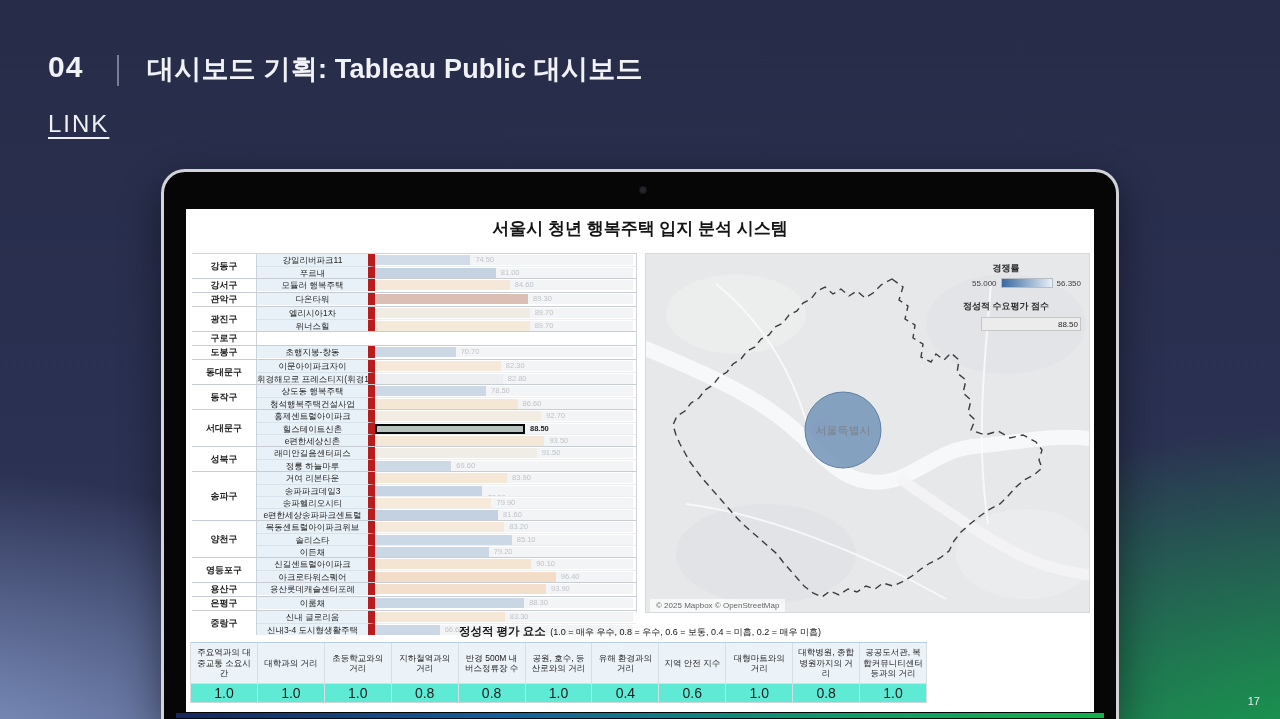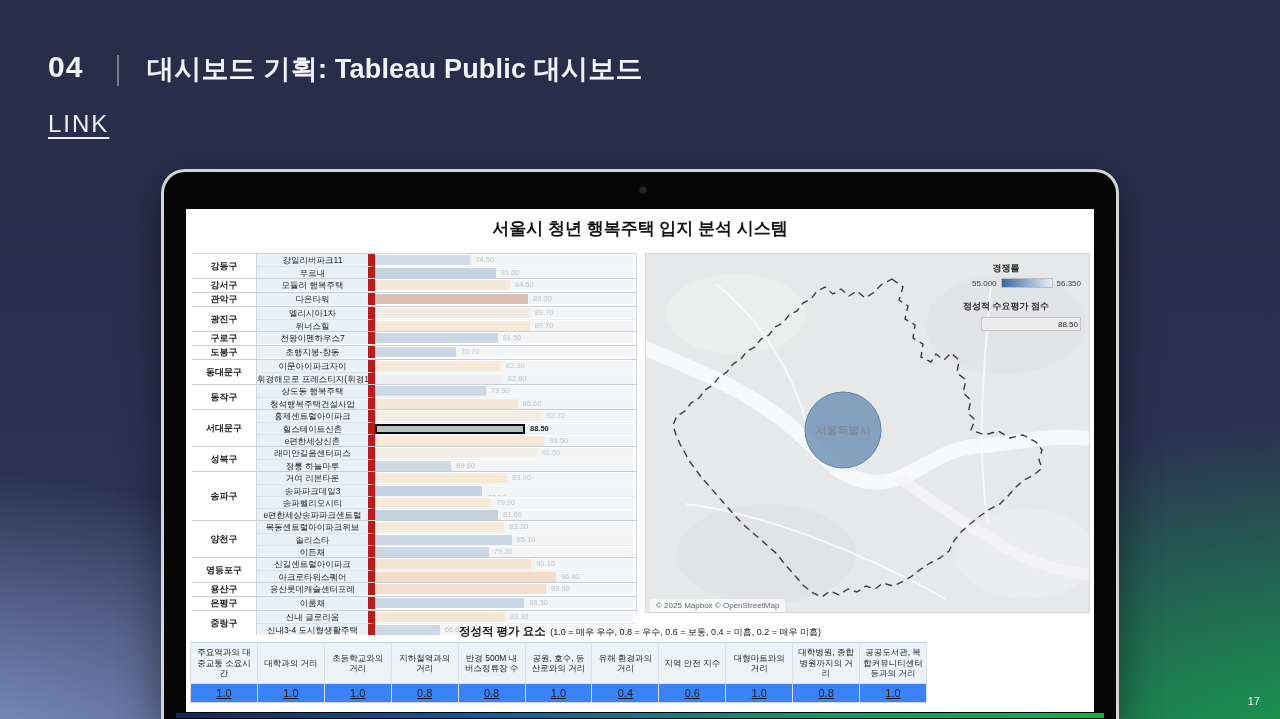--- a/index.html
+++ b/index.html
@@ -54,21 +54,21 @@
   .leg-score-bar { margin-left:auto; width:100px; height:14px; background:#ececec; border:1px solid #c6c6c6; position:relative; }
   .leg-score-val { position:absolute; right:2px; top:0; font-size:8px; line-height:13px; color:#1f1f1f; }
   .attribution { position:absolute; left:4px; bottom:0; font-size:8px; color:#64666a; background:rgba(255,255,255,.68); padding:2px 6px; }
   
   .eval-title-row { position:absolute; left:0; top:412px; width:100%; text-align:center; color:#141414; }
   .eval-title { font-size:11.5px; font-weight:700; }
   .eval-subtitle { font-size:9px; font-weight:400; }
   .eval-table { position:absolute; left:4px; top:433px; width:737px; display:flex; border-top:1px solid #b9cfe3; border-bottom:1px solid #cdd5db; border-left:1px solid #d9dee3; }
   .eval-col { flex:1; border-right:1px solid #d9dee3; display:flex; flex-direction:column; }
   .eval-head { height:41px; background:#ebf2f8; border-bottom:1px solid #d9dee3; display:flex; align-items:center; justify-content:center; text-align:center; font-size:8.5px; line-height:10.5px; color:#222; padding:0 3px; }
-  .eval-val { height:18px; display:flex; align-items:center; justify-content:center; font-size:11px; color:#1d1d1d; background:#3b82f6;text-decoration:underline; }
+  .eval-val { height:18px; display:flex; align-items:center; justify-content:center; font-size:14px; color:#1d1d1d; background:#5eead4; }
 </style>
 </head>
 <body>
 
 <div class="slide-num">04</div>
 <div class="v-div"></div>
 <div class="slide-title">대시보드 기획: Tableau Public 대시보드</div>
 <a class="link">LINK</a>
 <div class="page-num">17</div>
 
@@ -143,30 +143,20 @@
                 <div class="bararea">
                   <div class="track"></div>
                   <div class="bar" style="width: 59.2537%; background: rgb(245, 233, 218);"></div>
                   <div class="val" style="left: calc(59.2537% + 5px);">89.70</div>
                 </div>
               </div>
             </div>
           </div>
           <div class="group">
             <div class="g-district">구로구</div>
-            <div class="g-rows">
-              <div class="row">
-                <div class="name">천왕이펜하우스7</div>
-                <div class="bararea">
-                  <div class="track"></div>
-                  <div class="bar" style="width: 47.0149%; background: rgb(201, 214, 228);"></div>
-                  <div class="val" style="left: calc(47.0149% + 5px);">81.50</div>
-                </div>
-              </div>
-            </div>
           </div>
           <div class="group">
             <div class="g-district">도봉구</div>
             <div class="g-rows">
               <div class="row">
                 <div class="name">초행지봉-창동</div>
                 <div class="bararea">
                   <div class="track"></div>
                   <div class="bar" style="width: 30.8955%; background: rgb(204, 216, 229);"></div>
                   <div class="val" style="left: calc(30.8955% + 5px);">70.70</div>

